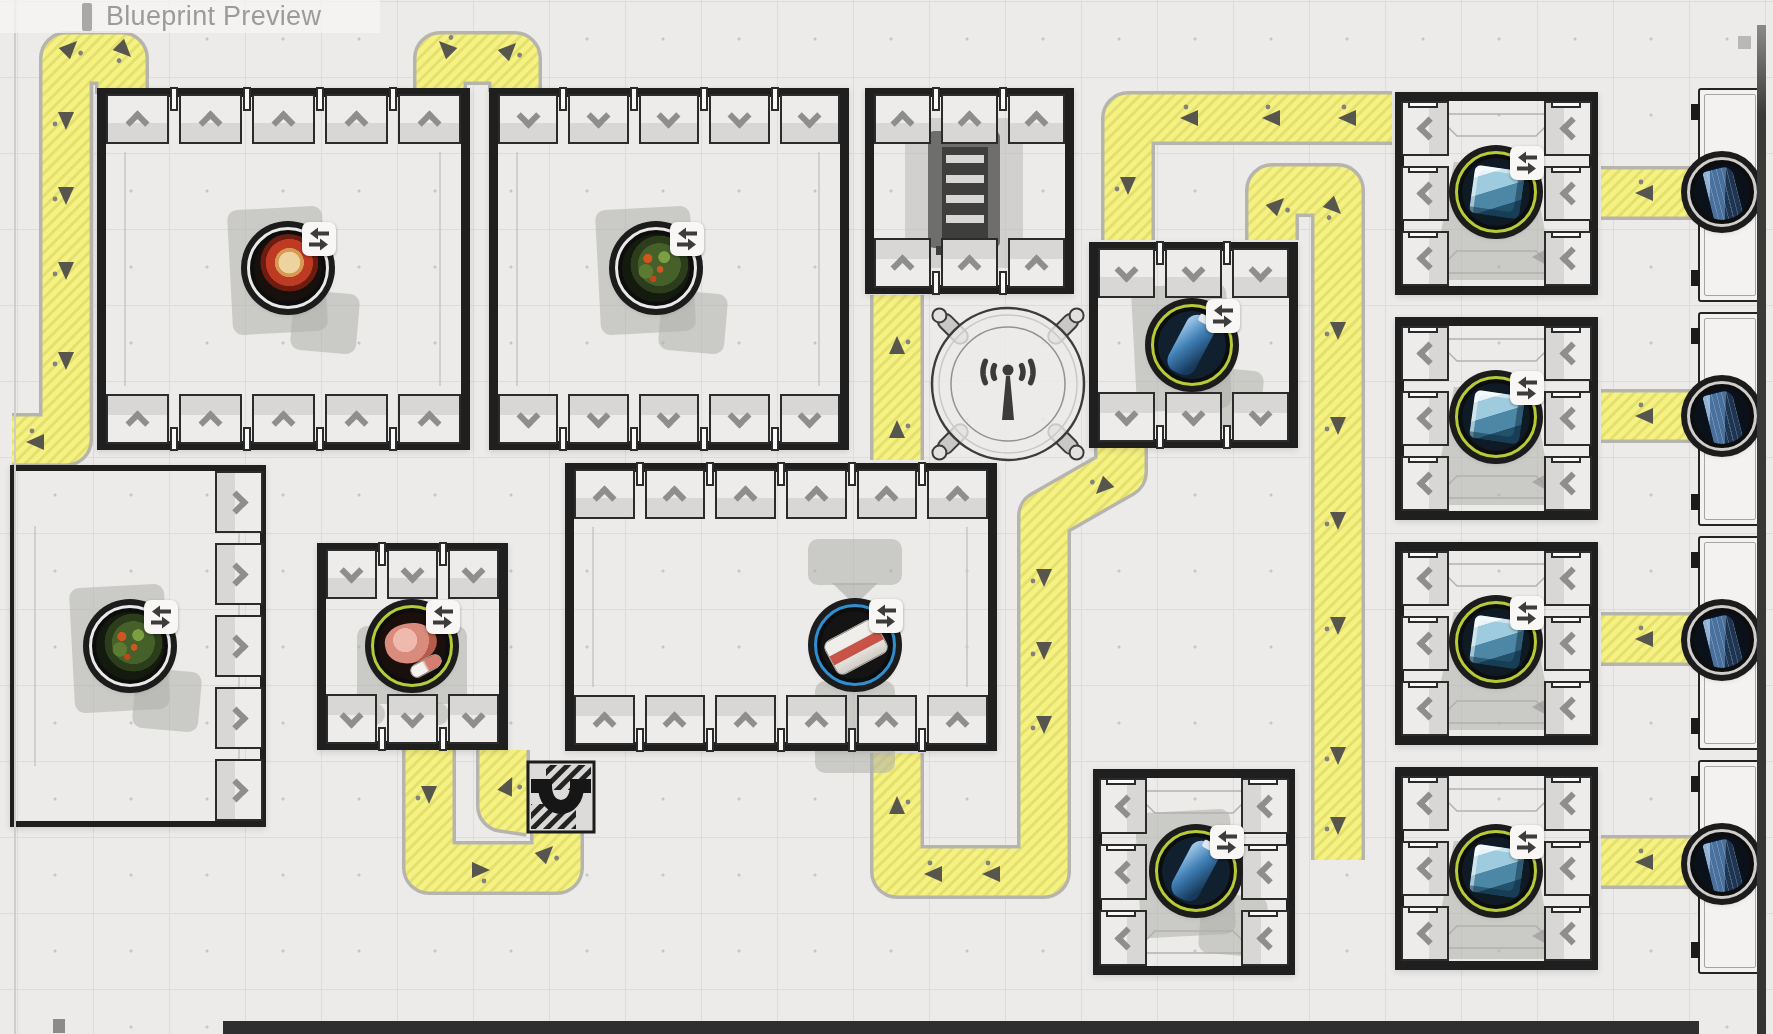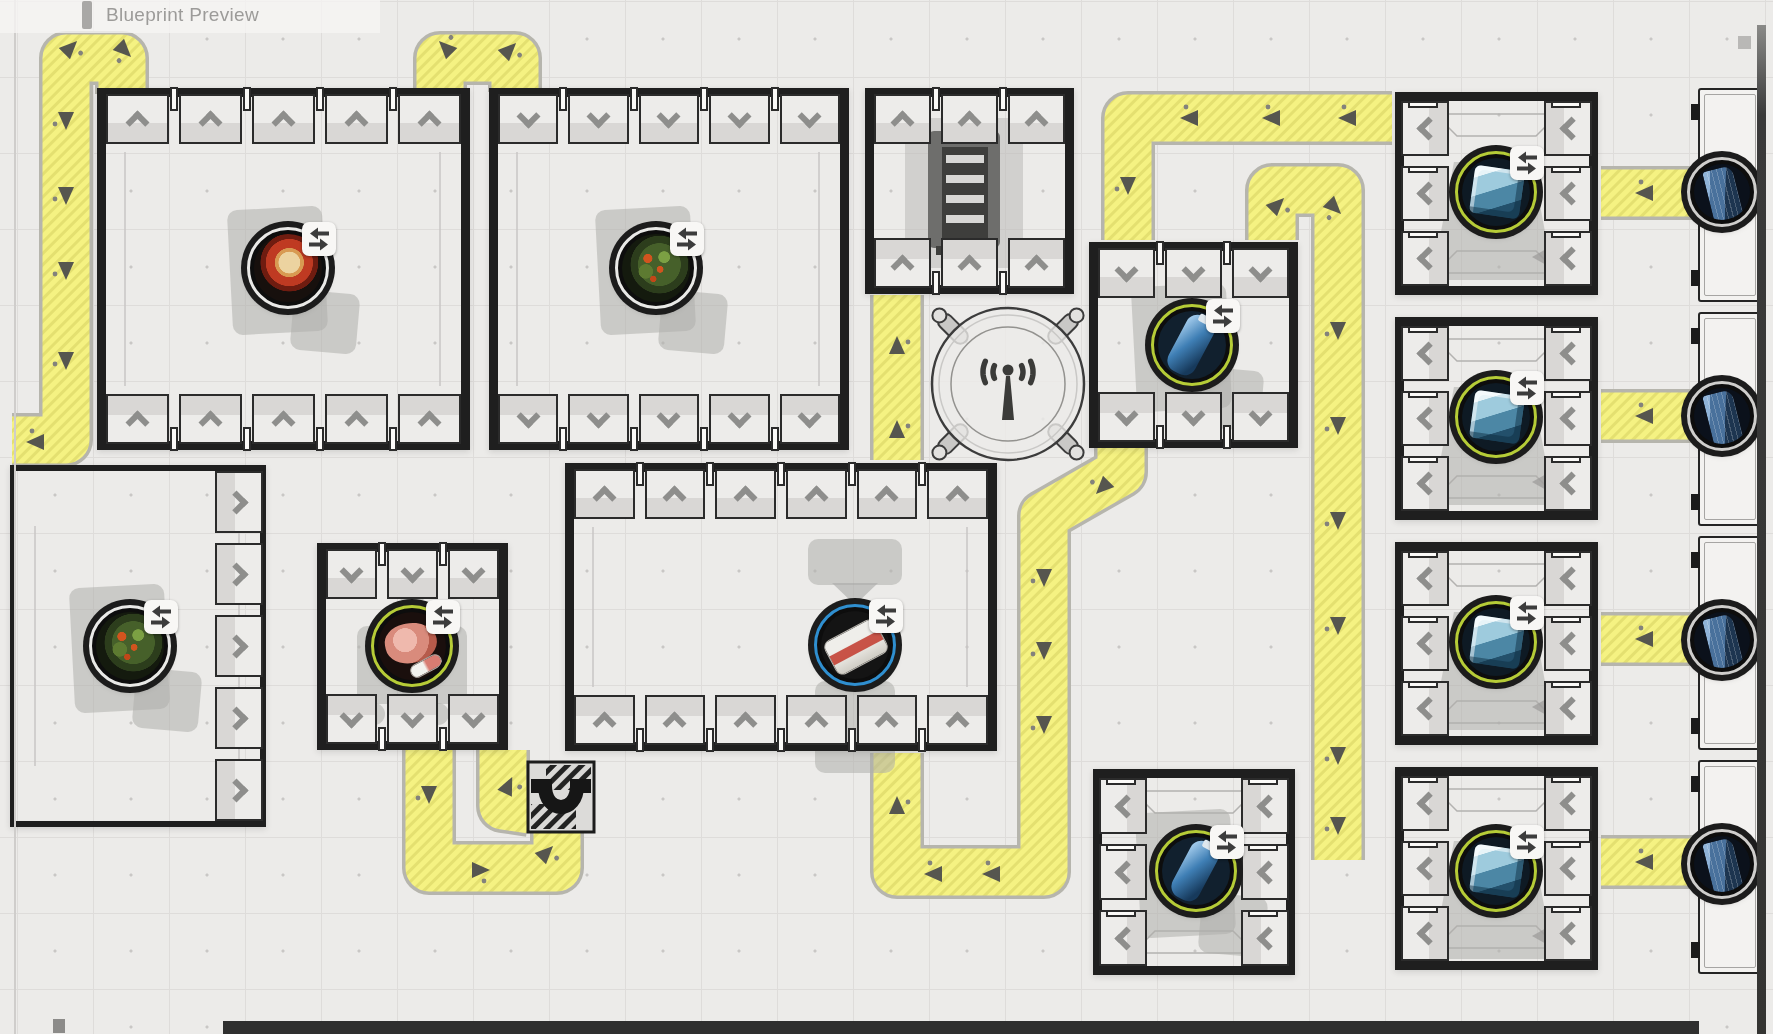--- a/index.html
+++ b/index.html
@@ -54,21 +54,21 @@
   .g-skyscraper .tower{position:absolute;left:14px;top:4px;width:30px;height:52px;transform:rotate(-14deg);border-radius:4px 10px 2px 2px;background:linear-gradient(105deg,#8fb3d8 0 18%,#49719c 19% 55%,#1d3550 56%),repeating-linear-gradient(90deg,transparent 0 4px,rgba(255,255,255,.2) 4px 5px);background-blend-mode:overlay;}
   .transfer{position:absolute;width:34px;height:34px;background:#f8f7f5;border-radius:7px;box-shadow:0 1px 3px rgba(0,0,0,.35);z-index:5;display:flex;align-items:center;justify-content:center;}
   .structure{position:absolute;width:64px;height:214px;box-sizing:border-box;background:#f3f2f0;border:2.5px solid #242424;border-radius:3px;z-index:3;}
   .structure-inner{position:absolute;inset:4px;border:1.5px solid #a6a5a3;border-radius:2px;}
   .dock-stub{position:absolute;width:9px;height:16px;background:#1b1b1b;}
   .cab{position:absolute;z-index:2;}
   #frame{position:absolute;inset:0;z-index:6;pointer-events:none;}
   .edge{position:absolute;}
   #title{position:absolute;left:82px;top:1px;z-index:10;display:flex;align-items:center;}
   #title .title-bar{display:inline-block;width:10px;height:28px;background:#a9a8a6;border-radius:2px;}
-  #title .title-text{margin-left:14px;font-size:19px;letter-spacing:.3px;color:#9c9b99;font-weight:400;}
+  #title .title-text{margin-left:14px;font-size:27px;letter-spacing:.3px;color:#9c9b99;font-weight:400;}
   .title-haze{position:absolute;left:0;top:0;width:380px;height:33px;background:rgba(246,245,243,.78);z-index:9;}
 </style>
 </head>
 <body>
 
 <div id="scene">
   <svg id="belt-svg" width="1773" height="1034">
       <defs>
         <pattern id="beltHatch" patternUnits="userSpaceOnUse" width="8" height="8" patternTransform="rotate(45)">
           <rect width="8" height="8" fill="#f5f282"></rect>

